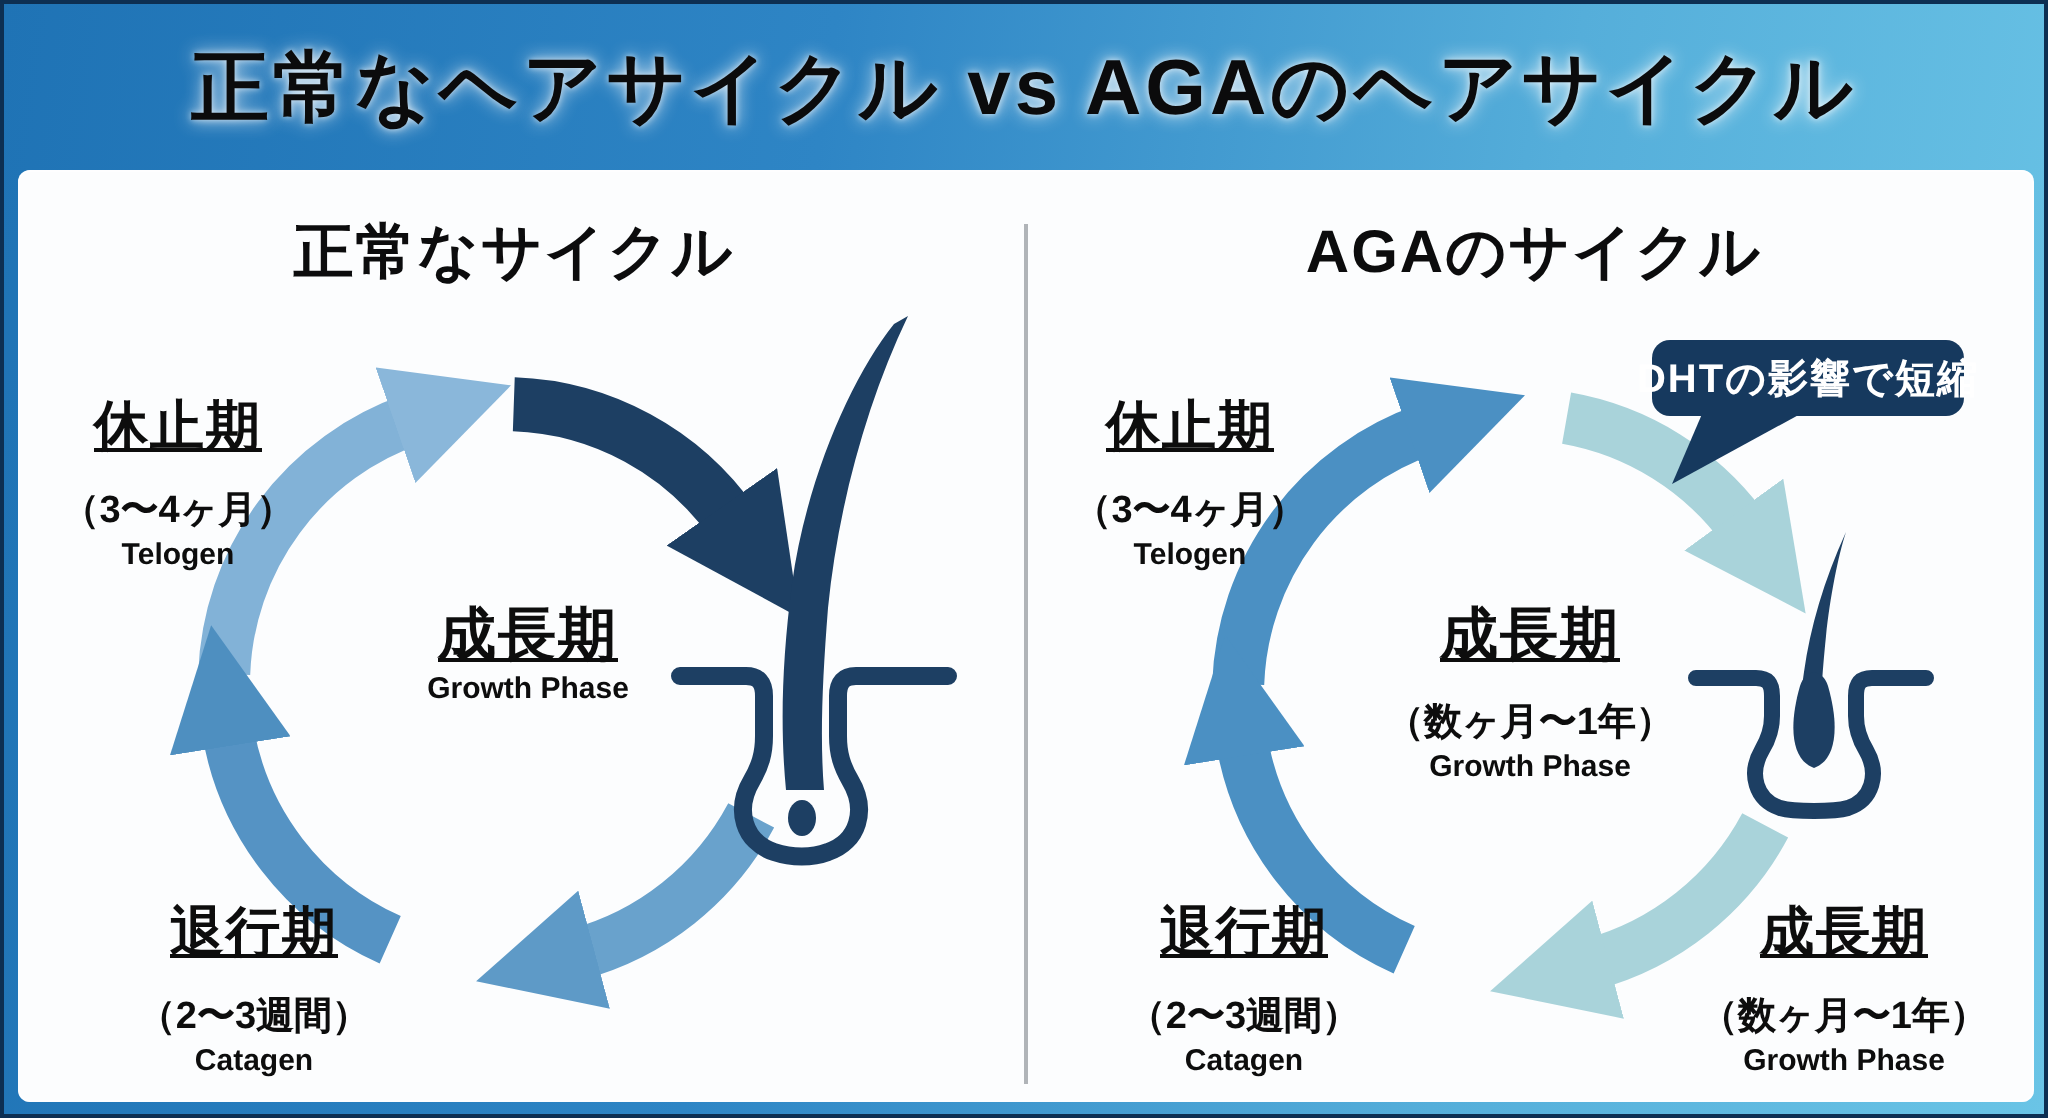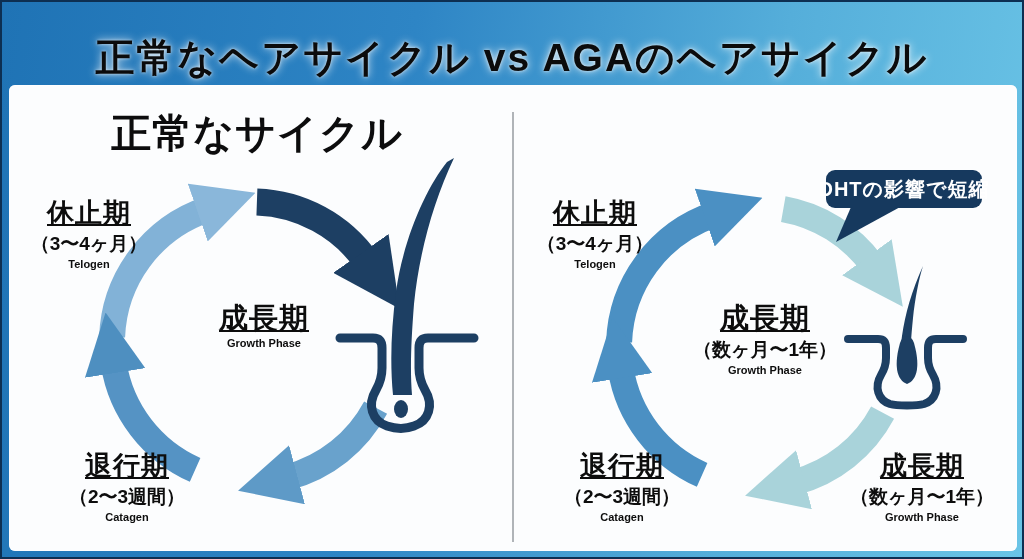--- a/index.html
+++ b/index.html
@@ -9,39 +9,39 @@
     border:2px solid #0d2f52;overflow:hidden;
     font-family:"Liberation Sans","DejaVu Sans",sans-serif;
   }
   .panel-bg{
     position:absolute;left:7px;top:83px;width:1008px;height:466px;
     background:#fcfdfe;border-radius:6px;
     box-shadow:inset 0 0 0 1px rgba(255,255,255,.6);
   }
   .header-bar{
     position:absolute;left:0;top:0;width:100%;height:83px;
-    display:flex;align-items:flex-end;justify-content:center;
+    display:flex;align-items:center;justify-content:center;
   }
   .header-bar h1{
     margin:0;font-size:39px;font-weight:900;letter-spacing:2px;color:#0b0b0c;
     text-shadow:0 0 9px rgba(255,255,255,.9),0 0 3px rgba(255,255,255,.65);
     white-space:nowrap;
   }
   svg.overlay{position:absolute;left:0;top:0;}
   .divider{position:absolute;left:510px;top:110px;width:2px;height:430px;background:#b0b4b8;}
   .panel-heading{
     position:absolute;top:104px;text-align:center;
-    font-size:40px;font-weight:900;color:#0c0c0d;letter-spacing:1px;white-space:nowrap;
+    font-size:30px;font-weight:900;color:#0c0c0d;letter-spacing:1px;white-space:nowrap;
   }
   #heading-normal{left:95px;width:320px;}
   #heading-aga{left:605px;width:320px;}
   .phase{position:absolute;text-align:center;color:#0d0d0d;line-height:1.12;}
   .phase .jp{font-size:27px;font-weight:900;letter-spacing:1px;white-space:nowrap;text-decoration:underline;}
-  .phase .dur{font-size:19px;font-weight:700;margin-top:5px;white-space:nowrap;}
-  .phase .en{font-size:11px;font-weight:700;margin-top:3px;white-space:nowrap;}
+  .phase .dur{font-size:19px;font-weight:700;margin-top:17px;white-space:nowrap;}
+  .phase .en{font-size:15px;font-weight:700;margin-top:3px;white-space:nowrap;}
   .phase.big .jp{font-size:29px;}
   #l-telogen{left:12px;top:196px;width:150px;}
   #l-growth{left:157px;top:300px;width:210px;}
   #l-catagen{left:40px;top:449px;width:170px;}
   #r-telogen{left:518px;top:196px;width:150px;}
   #r-growth{left:650px;top:300px;width:226px;}
   #r-catagen{left:545px;top:449px;width:150px;}
   #r-growth2{left:825px;top:449px;width:190px;}
   .callout{
     position:absolute;left:824px;top:168px;width:156px;height:38px;
@@ -117,20 +117,21 @@
                C 895,404 915,404 922,402 C 934,398 938,385 931,373
                C 928,368 926,363 926,356 L 926,346 C 926,340 928,337 934,337 L 961,337" stroke="#1d3f63" stroke-width="8" fill="none" stroke-linecap="round" stroke-linejoin="round"></path>
     </g>
 
     <polygon points="852,198 834,240 900,204" fill="#16395e"></polygon>
   </svg>
 
   <div class="divider"></div>
 
   <div class="panel-heading" id="heading-normal">正常なサイクル</div>
+  <div class="panel-heading" id="heading-aga">AGAのサイクル</div>
 
   <div class="phase" id="l-telogen">
     <div class="jp">休止期</div>
     <div class="dur">（3〜4ヶ月）</div>
     <div class="en">Telogen</div>
   </div>
   <div class="phase big" id="l-growth">
     <div class="jp">成長期</div>
     <div class="en">Growth Phase</div>
   </div>

